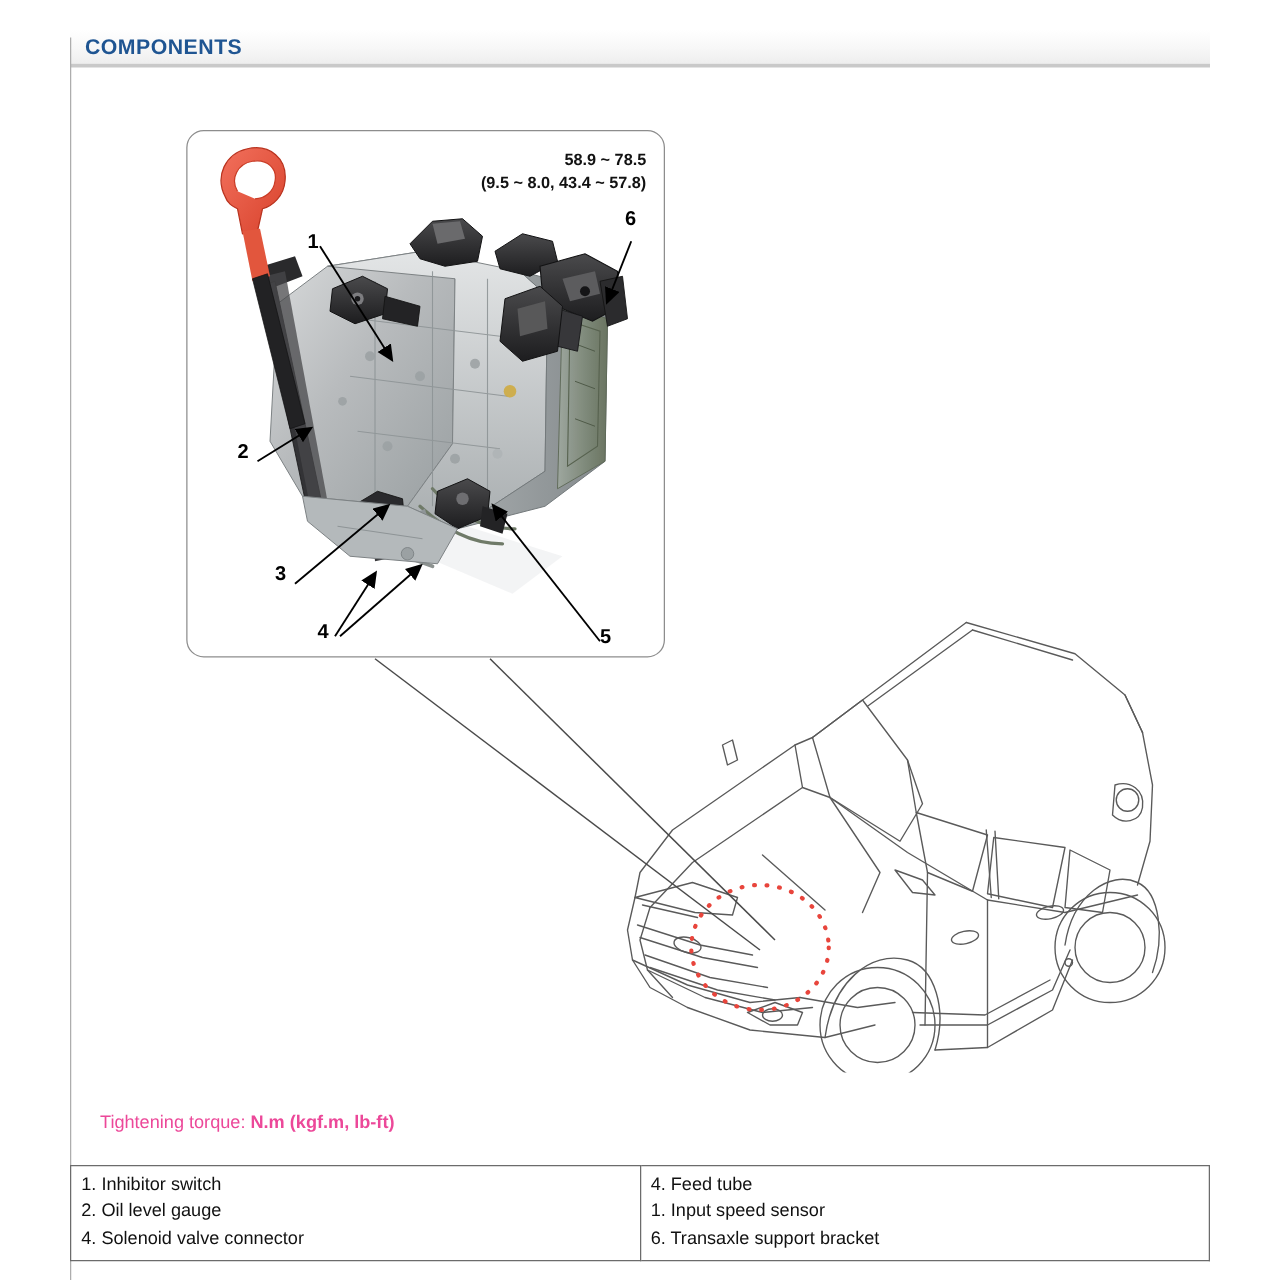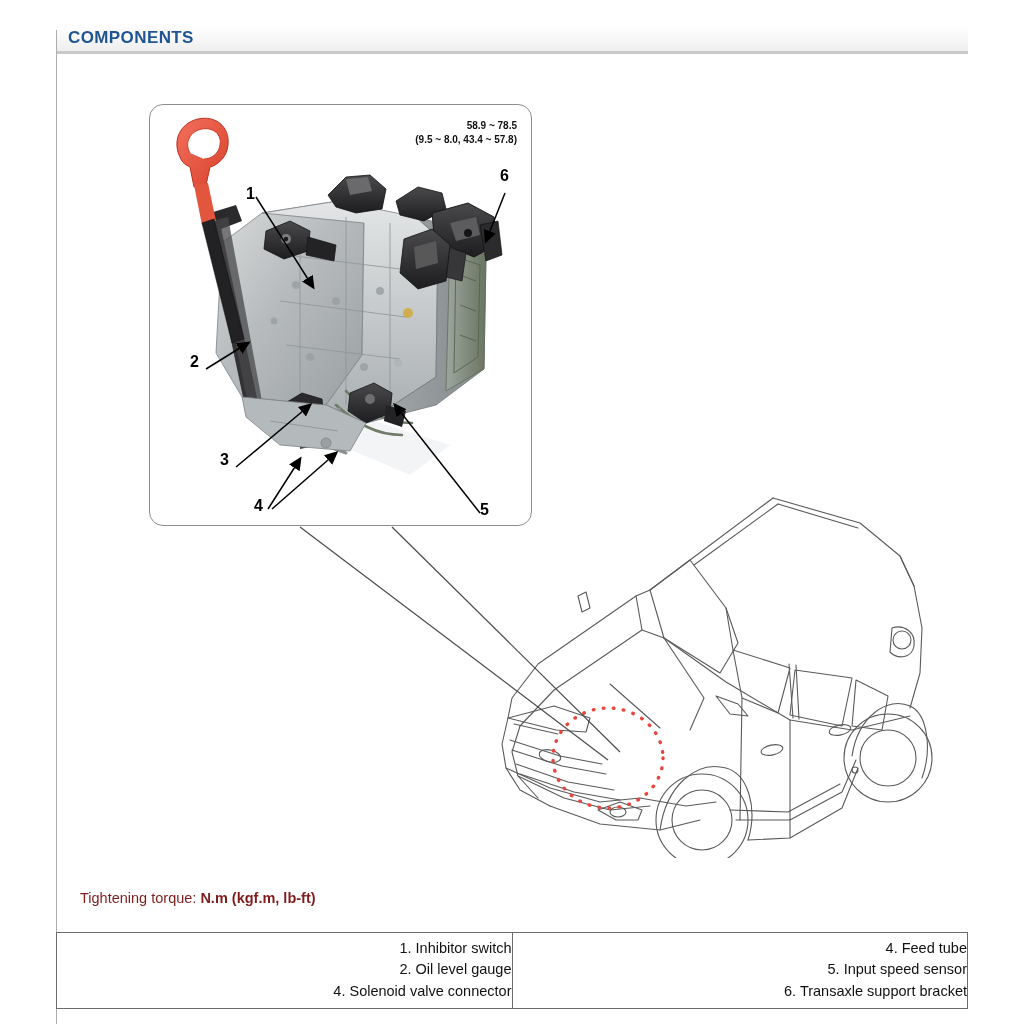--- a/index.html
+++ b/index.html
@@ -60,21 +60,21 @@
     border-radius: 14px;
     background: #ffffff;
     box-sizing: border-box;
   }
 
   .torque-spec {
     position: absolute;
     right: 14px;
     top: 14px;
     text-align: right;
-    font-size: 10px;
+    font-size: 13px;
     font-weight: bold;
     color: #111111;
     line-height: 1.35;
     white-space: nowrap;
   }
 
   
   #photo-stage {
     position: absolute;
     left: 0;
@@ -93,21 +93,21 @@
     color: #000000;
     font-family: "Liberation Sans", sans-serif;
   }
 
   
   #torque-note {
     position: absolute;
     left: 80px;
     top: 890px;
     font-size: 14.5px;
-    color: #7f1d1d;
+    color: #ec4899;
     white-space: nowrap;
   }
   #torque-note .unit {
     font-weight: bold;
   }
 
   
   #legend-table {
     position: absolute;
     left: 56px;
@@ -123,21 +123,20 @@
     vertical-align: top;
     padding: 5px 0 6px 8px;
     width: 50%;
     box-sizing: border-box;
   }
   .legend-item {
     font-size: 14.5px;
     color: #111111;
     line-height: 1.47;
     white-space: nowrap;
-    text-align: right;
   }
 </style>
 </head>
 <body>
 
 <div id="header-band">
   <div id="section-title">COMPONENTS</div>
 </div>
 <div id="page-left-rule"></div>
 
@@ -416,18 +415,18 @@
 <table id="legend-table">
   <tbody>
       <tr>
     <td>
       <div class="legend-item">1. Inhibitor switch</div>
       <div class="legend-item">2. Oil level gauge</div>
       <div class="legend-item">4. Solenoid valve connector</div>
     </td>
     <td>
       <div class="legend-item">4. Feed tube</div>
-      <div class="legend-item">5. Input speed sensor</div>
+      <div class="legend-item">1. Input speed sensor</div>
       <div class="legend-item">6. Transaxle support bracket</div>
     </td>
   </tr>
 </tbody>
   </table>
 
 </body></html>

